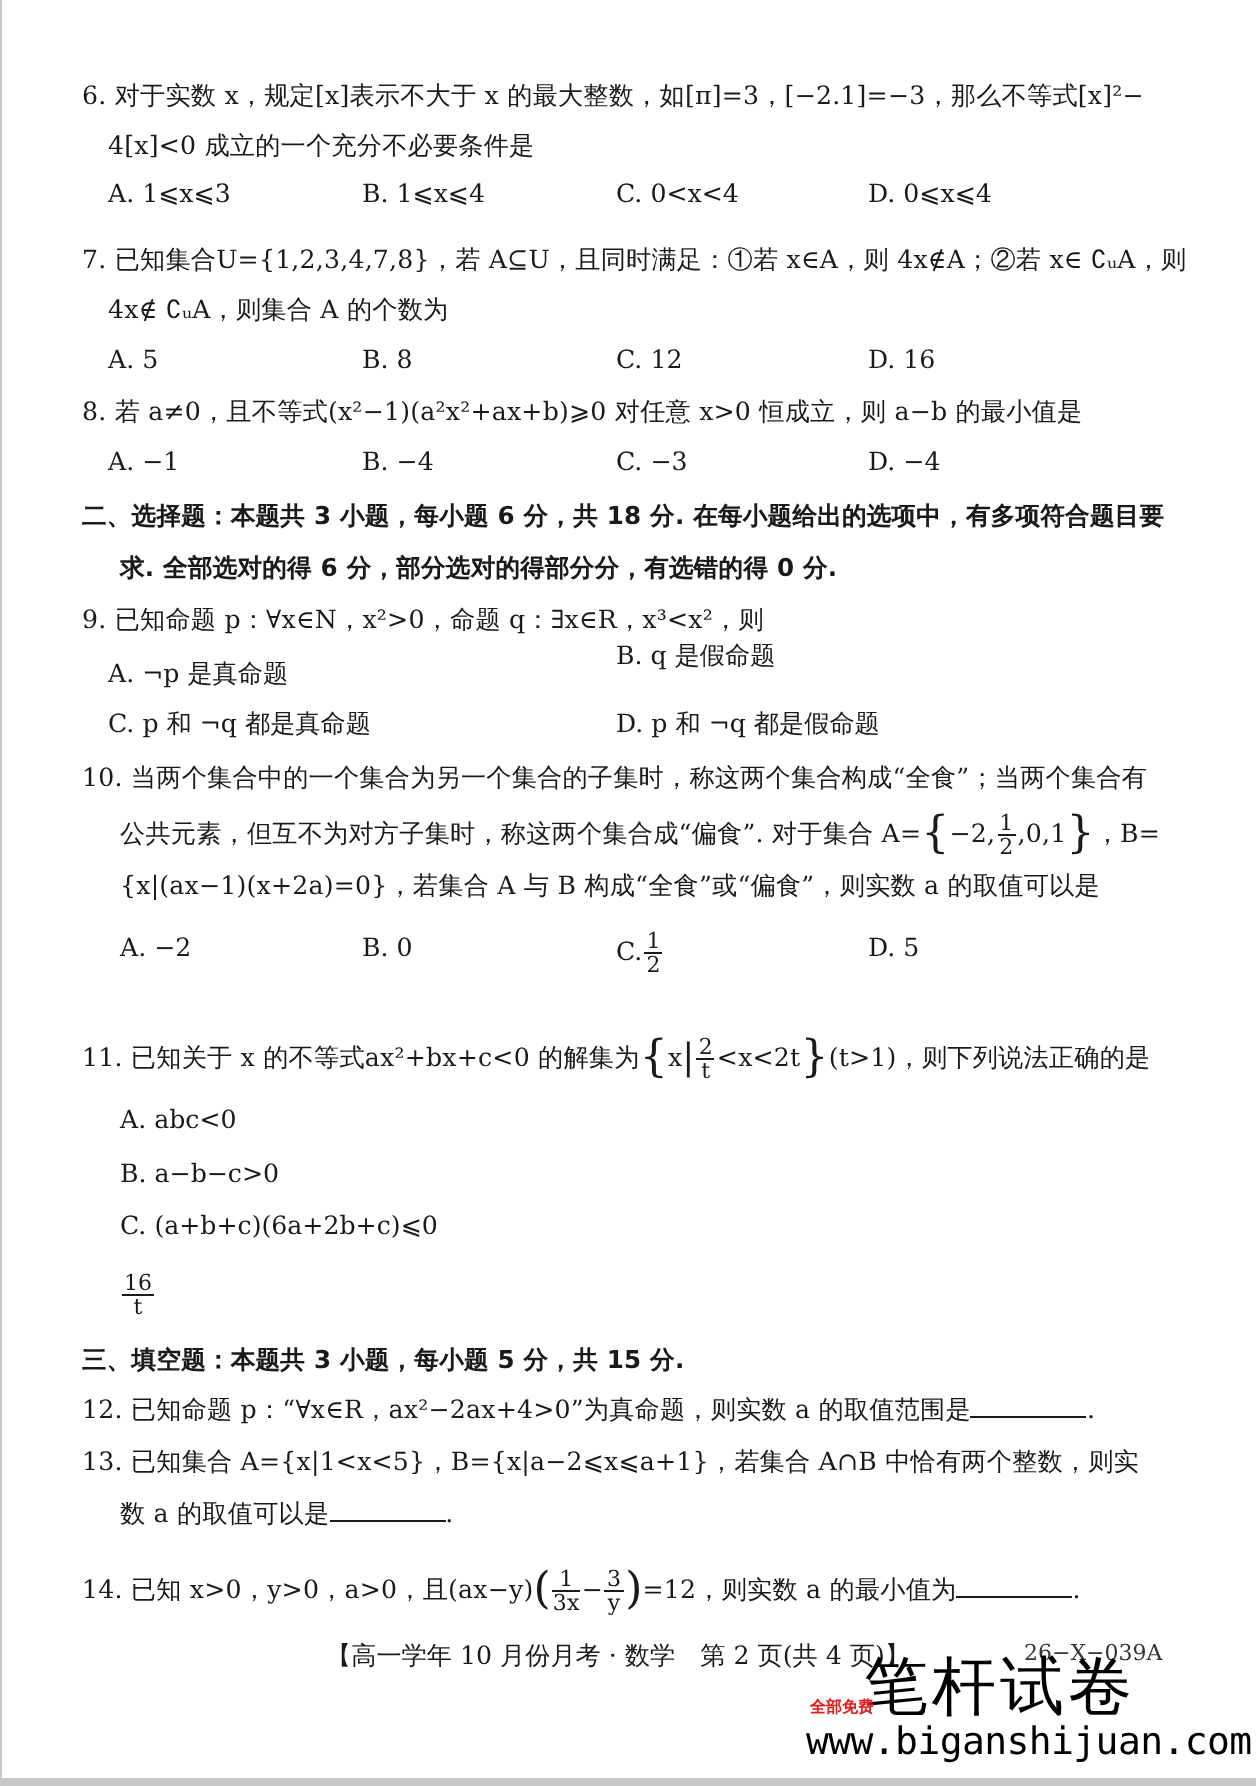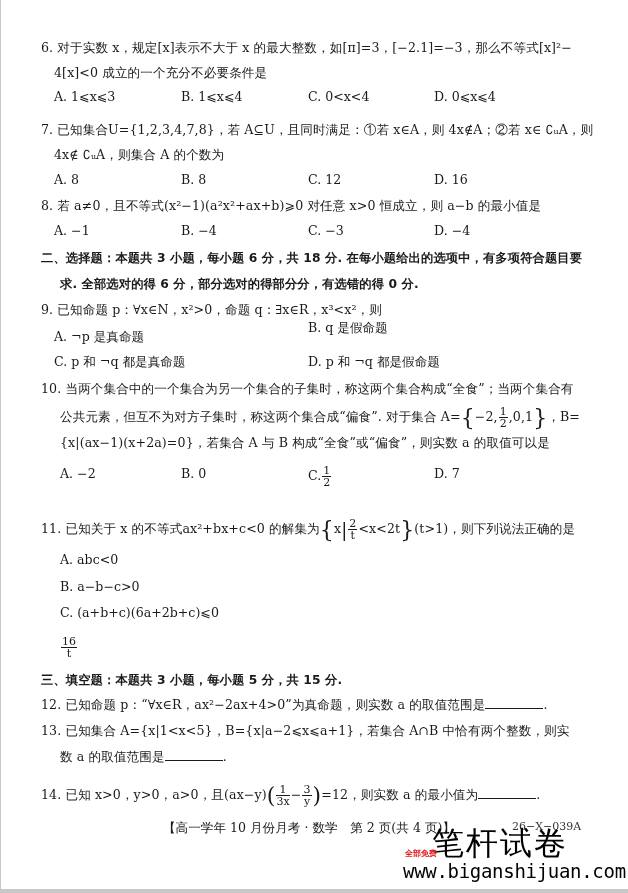--- a/index.html
+++ b/index.html
@@ -37,21 +37,21 @@
 
   <div class="line" style="left:41px;top:39px;">6. 对于实数 x，规定[x]表示不大于 x 的最大整数，如[π]=3，[−2.1]=−3，那么不等式[x]²−</div>
   <div class="line" style="left:54px;top:64px;">4[x]&lt;0 成立的一个充分不必要条件是</div>
   <div class="opt" style="left:54px;top:88px;">A. 1⩽x⩽3</div>
   <div class="opt" style="left:181px;top:88px;">B. 1⩽x⩽4</div>
   <div class="opt" style="left:308px;top:88px;">C. 0&lt;x&lt;4</div>
   <div class="opt" style="left:434px;top:88px;">D. 0⩽x⩽4</div>
 
   <div class="line" style="left:41px;top:121px;">7. 已知集合U={1,2,3,4,7,8}，若 A⊆U，且同时满足：①若 x∈A，则 4x∉A；②若 x∈ ∁ᵤA，则</div>
   <div class="line" style="left:54px;top:146px;">4x∉ ∁ᵤA，则集合 A 的个数为</div>
-  <div class="opt" style="left:54px;top:171px;">A. 8</div>
+  <div class="opt" style="left:54px;top:171px;">A. 5</div>
   <div class="opt" style="left:181px;top:171px;">B. 8</div>
   <div class="opt" style="left:308px;top:171px;">C. 12</div>
   <div class="opt" style="left:434px;top:171px;">D. 16</div>
 
   <div class="line" style="left:41px;top:197px;">8. 若 a≠0，且不等式(x²−1)(a²x²+ax+b)⩾0 对任意 x&gt;0 恒成立，则 a−b 的最小值是</div>
   <div class="opt" style="left:54px;top:222px;">A. −1</div>
   <div class="opt" style="left:181px;top:222px;">B. −4</div>
   <div class="opt" style="left:308px;top:222px;">C. −3</div>
   <div class="opt" style="left:434px;top:222px;">D. −4</div>
 
@@ -65,36 +65,36 @@
   <div class="opt" style="left:308px;top:353px;">D. p 和 ¬q 都是假命题</div>
 
   <div class="line" style="left:41px;top:380px;">10. 当两个集合中的一个集合为另一个集合的子集时，称这两个集合构成“全食”；当两个集合有</div>
   <div class="line" style="left:60px;top:406px;">
     <span>公共元素，但互不为对方子集时，称这两个集合成“偏食”. 对于集合 A=</span><span class="brace">{</span><span>−2,</span><span class="frac"><span class="num">1</span><span>2</span></span><span>,0,1</span><span class="brace">}</span><span>，B=</span>
   </div>
   <div class="line" style="left:60px;top:434px;">{x|(ax−1)(x+2a)=0}，若集合 A 与 B 构成“全食”或“偏食”，则实数 a 的取值可以是</div>
   <div class="opt" style="left:60px;top:465px;">A. −2</div>
   <div class="opt" style="left:181px;top:465px;">B. 0</div>
   <div class="opt" style="left:308px;top:465px;"><span>C.</span><span class="frac"><span class="num">1</span><span>2</span></span></div>
-  <div class="opt" style="left:434px;top:465px;">D. 7</div>
+  <div class="opt" style="left:434px;top:465px;">D. 5</div>
 
   <div class="line" style="left:41px;top:518px;">
     <span>11. 已知关于 x 的不等式ax²+bx+c&lt;0 的解集为</span><span class="brace">{</span><span>x</span><span class="brace" style="font-size:18px;">|</span><span class="frac"><span class="num">2</span><span>t</span></span><span>&lt;x&lt;2t</span><span class="brace">}</span><span>(t&gt;1)，则下列说法正确的是</span>
   </div>
   <div class="opt" style="left:60px;top:551px;">A. abc&lt;0</div>
   <div class="opt" style="left:60px;top:578px;">B. a−b−c&gt;0</div>
   <div class="opt" style="left:60px;top:604px;">C. (a+b+c)(6a+2b+c)⩽0</div>
   <div class="opt" style="left:60px;top:636px;"><span class="frac"><span class="num">16</span><span>t</span></span></div>
 
   <div class="line bold" style="left:41px;top:671px;">三、填空题：本题共 3 小题，每小题 5 分，共 15 分.</div>
 
   <div class="line" style="left:41px;top:696px;"><span>12. 已知命题 p：“∀x∈R，ax²−2ax+4&gt;0”为真命题，则实数 a 的取值范围是</span><span class="blank"></span><span>.</span></div>
 
   <div class="line" style="left:41px;top:722px;">13. 已知集合 A={x|1&lt;x&lt;5}，B={x|a−2⩽x⩽a+1}，若集合 A∩B 中恰有两个整数，则实</div>
-  <div class="line" style="left:60px;top:748px;"><span>数 a 的取值范围是</span><span class="blank"></span><span>.</span></div>
+  <div class="line" style="left:60px;top:748px;"><span>数 a 的取值可以是</span><span class="blank"></span><span>.</span></div>
 
   <div class="line" style="left:41px;top:784px;"><span>14. 已知 x&gt;0，y&gt;0，a&gt;0，且(ax−y)</span><span class="brace">(</span><span class="frac"><span class="num">1</span><span>3x</span></span><span>−</span><span class="frac"><span class="num">3</span><span>y</span></span><span class="brace">)</span><span>=12，则实数 a 的最小值为</span><span class="blank"></span><span>.</span></div>
 
   <div class="footer">【高一学年 10 月份月考 · 数学　第 2 页(共 4 页)】</div>
   <div class="code">26−X−039A</div>
 
   <div class="wm-title">笔杆试卷</div>
   <div class="wm-free">全部免费</div>
   <div class="wm-url">www.biganshijuan.com</div>
 </div>

